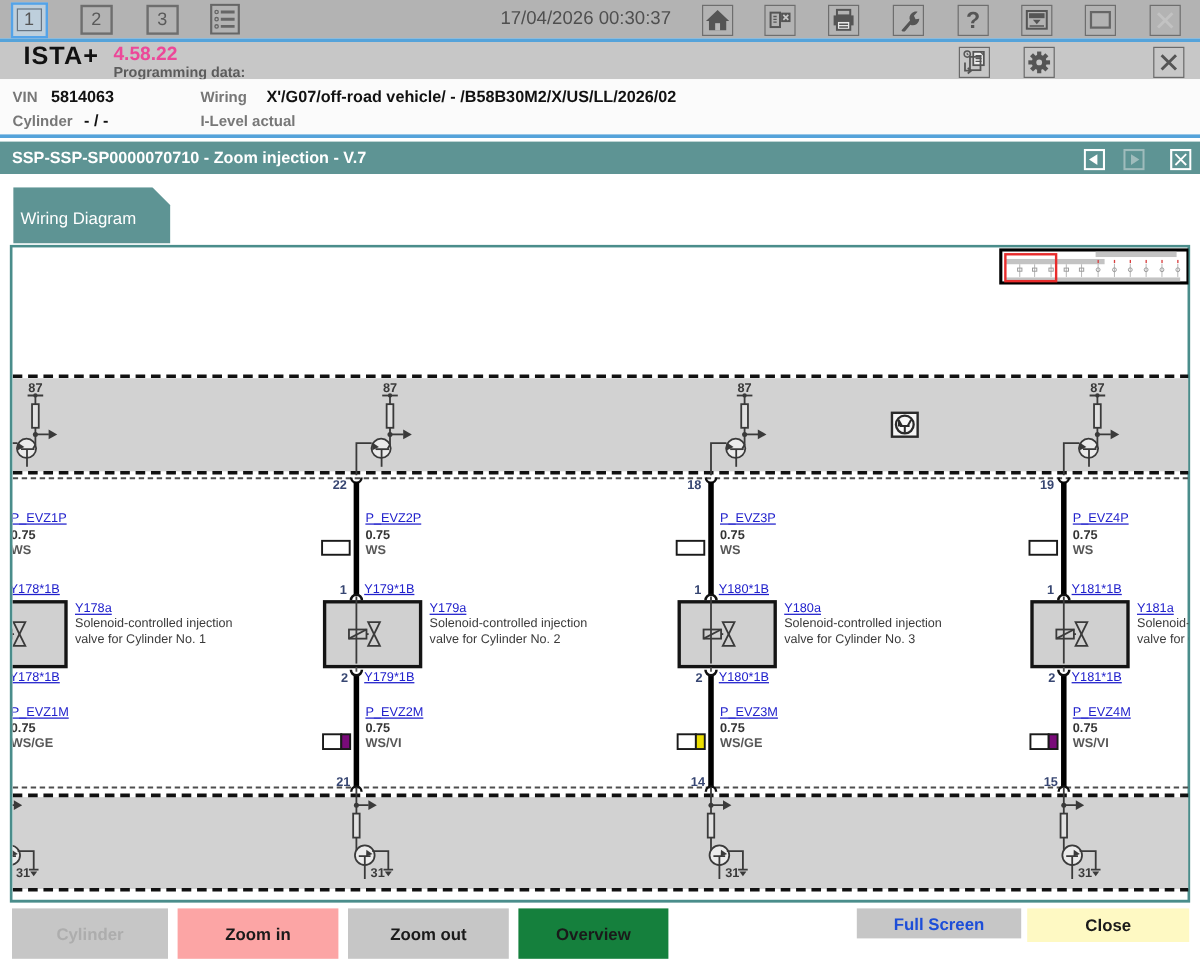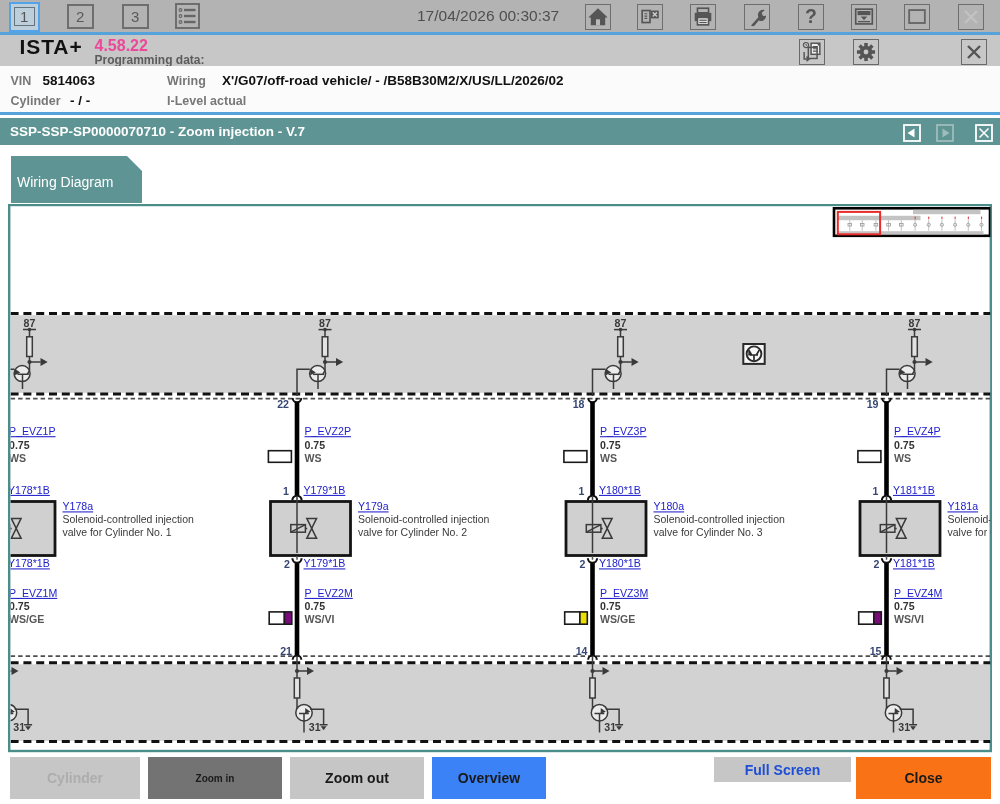--- a/index.html
+++ b/index.html
@@ -355,16 +355,16 @@
 <line x1="968.3" y1="219.8" x2="968.3" y2="230.8" stroke="#a8a8a8" stroke-width="0.7"></line>
 <circle cx="968.3" cy="224.8" r="1.6" fill="none" stroke="#999" stroke-width="0.8"></circle>
 <rect x="981.0" y="216.6" width="1.1" height="2.6" fill="#d84040"></rect>
 <line x1="981.5" y1="219.8" x2="981.5" y2="230.8" stroke="#a8a8a8" stroke-width="0.7"></line>
 <circle cx="981.5" cy="224.8" r="1.6" fill="none" stroke="#999" stroke-width="0.8"></circle>
 <rect x="837.8" y="211.9" width="42.3" height="22.4" fill="none" stroke="#e82c2c" stroke-width="2"></rect>
 </g>
 </g>
 </svg>
 <div class="abs" style="left:10px;top:757px;width:130px;height:42px;background:#c6c6c6;color:#adadad;font-size:14px;font-weight:bold;display:flex;align-items:center;justify-content:center">Cylinder</div>
-<div class="abs" style="left:148px;top:757px;width:134px;height:42px;background:#737373;color:#1a1a1a;font-size:10px;font-weight:bold;display:flex;align-items:center;justify-content:center">Zoom in</div>
+<div class="abs" style="left:148px;top:757px;width:134px;height:42px;background:#fca5a5;color:#1a1a1a;font-size:14px;font-weight:bold;display:flex;align-items:center;justify-content:center">Zoom in</div>
 <div class="abs" style="left:290px;top:757px;width:134px;height:42px;background:#c6c6c6;color:#1a1a1a;font-size:14px;font-weight:bold;display:flex;align-items:center;justify-content:center">Zoom out</div>
-<div class="abs" style="left:432px;top:757px;width:114px;height:42px;background:#3b82f6;color:#1a1a1a;font-size:14px;font-weight:bold;display:flex;align-items:center;justify-content:center">Overview</div>
+<div class="abs" style="left:432px;top:757px;width:125px;height:42px;background:#15803d;color:#1a1a1a;font-size:14px;font-weight:bold;display:flex;align-items:center;justify-content:center">Overview</div>
 <div class="abs" style="left:714px;top:757px;width:137px;height:25px;background:#c6c6c6;color:#1d4ed8;font-size:14px;font-weight:bold;display:flex;align-items:center;justify-content:center">Full Screen</div>
-<div class="abs" style="left:856px;top:757px;width:135px;height:42px;background:#f97316;color:#1a1a1a;font-size:14px;font-weight:bold;display:flex;align-items:center;justify-content:center">Close</div>
+<div class="abs" style="left:856px;top:757px;width:135px;height:28px;background:#fef9c3;color:#1a1a1a;font-size:14px;font-weight:bold;display:flex;align-items:center;justify-content:center">Close</div>
 </body></html>

